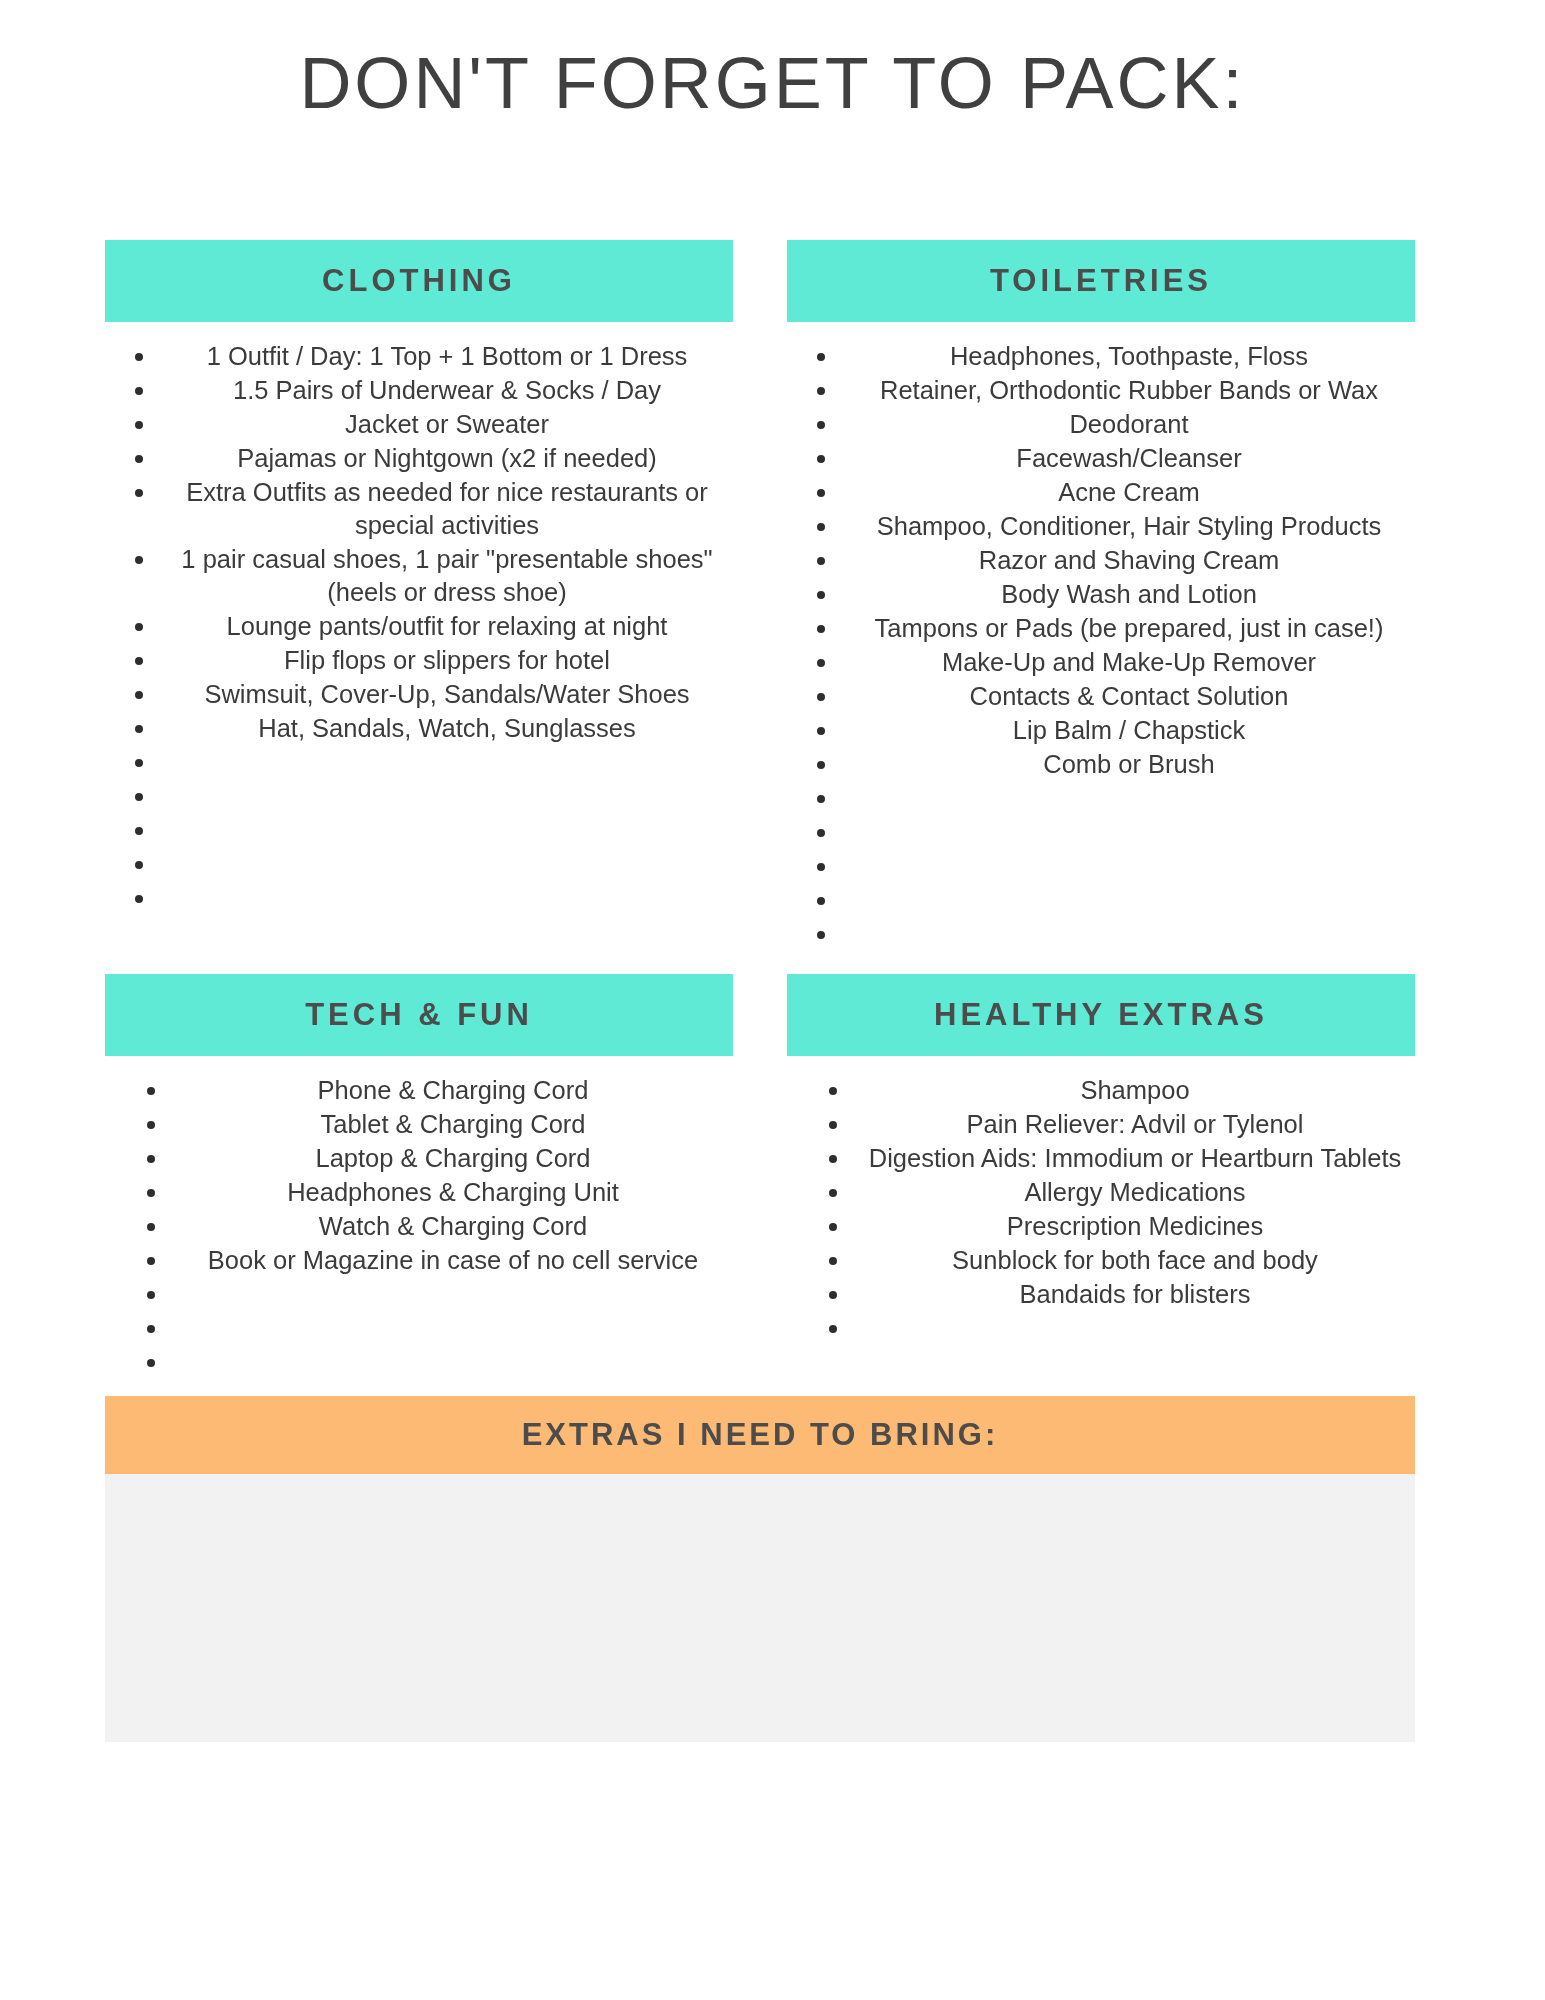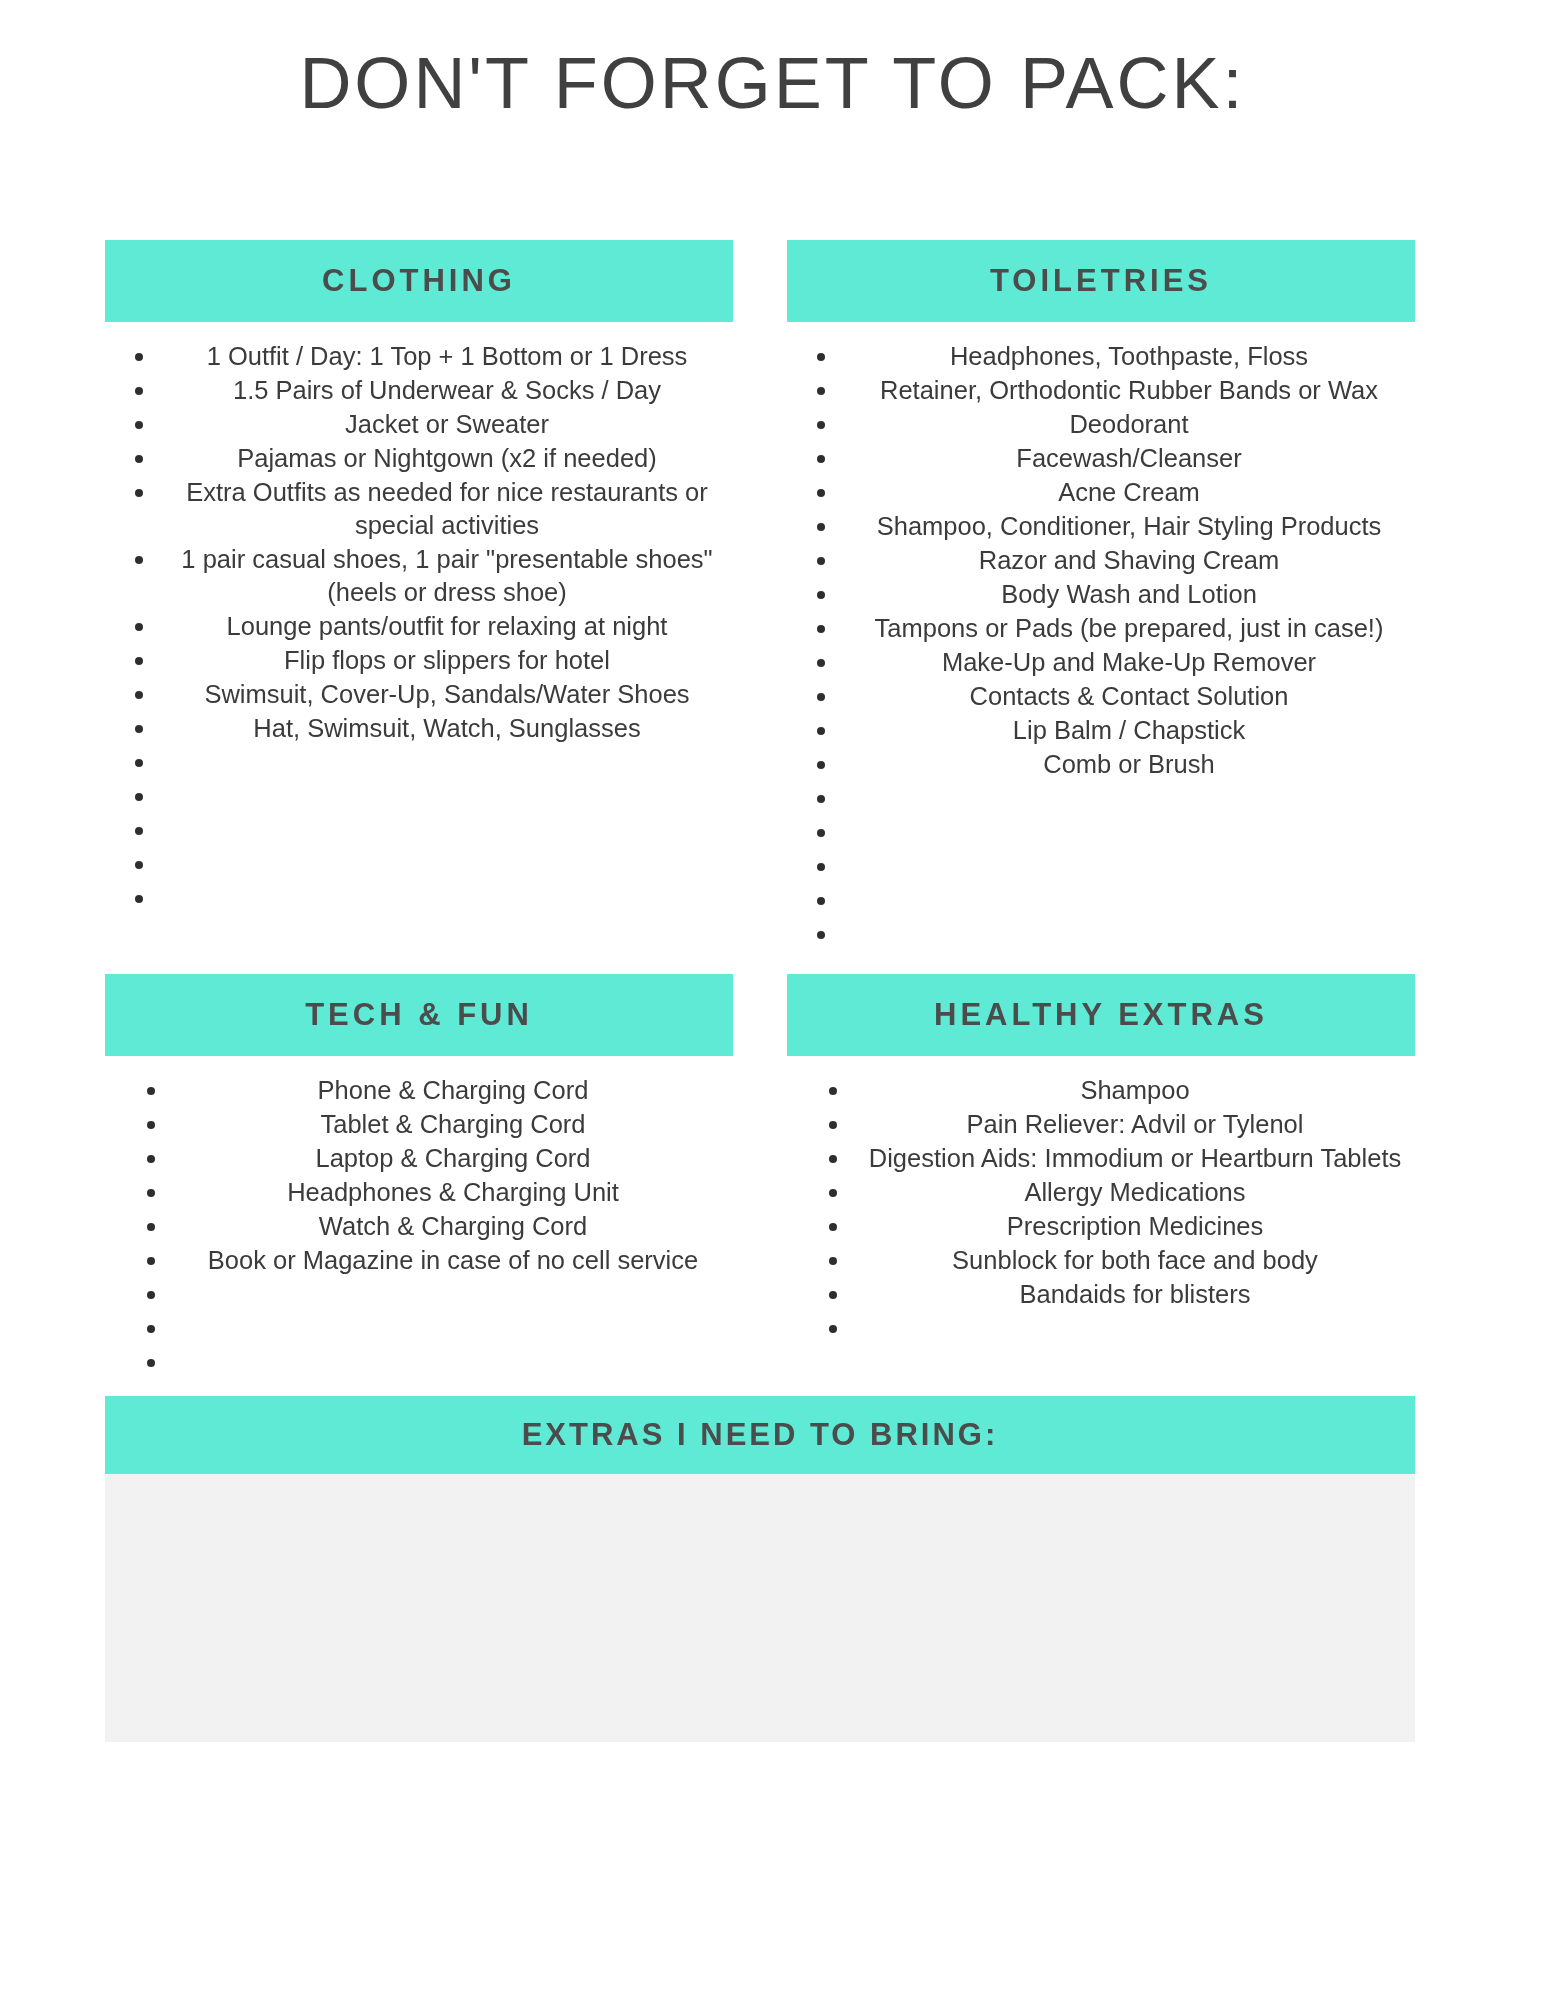--- a/index.html
+++ b/index.html
@@ -86,21 +86,21 @@
   ul.items li.blank {
     height: 33px;
   }
   .row2 {
     margin-top: 22px;
   }
   .row2 ul.items {
     padding-left: 34px;
   }
   .extras-head {
-    background: #5eead4;
+    background: #fdba74;
     height: 78px;
     display: flex;
     align-items: center;
     justify-content: center;
     margin-top: 16px;
   }
   .extras-head-text {
     font-size: 31px;
     letter-spacing: 3px;
     font-weight: 700;
@@ -131,21 +131,21 @@
         <ul class="items">
           <li>1 Outfit / Day: 1 Top + 1 Bottom or 1 Dress</li>
           <li>1.5 Pairs of Underwear &amp; Socks / Day</li>
           <li>Jacket or Sweater</li>
           <li>Pajamas or Nightgown (x2 if needed)</li>
           <li>Extra Outfits as needed for nice restaurants or special activities</li>
           <li>1 pair casual shoes, 1 pair "presentable shoes" (heels or dress shoe)</li>
           <li>Lounge pants/outfit for relaxing at night</li>
           <li>Flip flops or slippers for hotel</li>
           <li>Swimsuit, Cover-Up, Sandals/Water Shoes</li>
-          <li>Hat, Swimsuit, Watch, Sunglasses</li>
+          <li>Hat, Sandals, Watch, Sunglasses</li>
           <li class="blank"></li>
           <li class="blank"></li>
           <li class="blank"></li>
           <li class="blank"></li>
           <li class="blank"></li>
         </ul>
       </div>
 
       <div class="col">
         <div class="sec-head">

